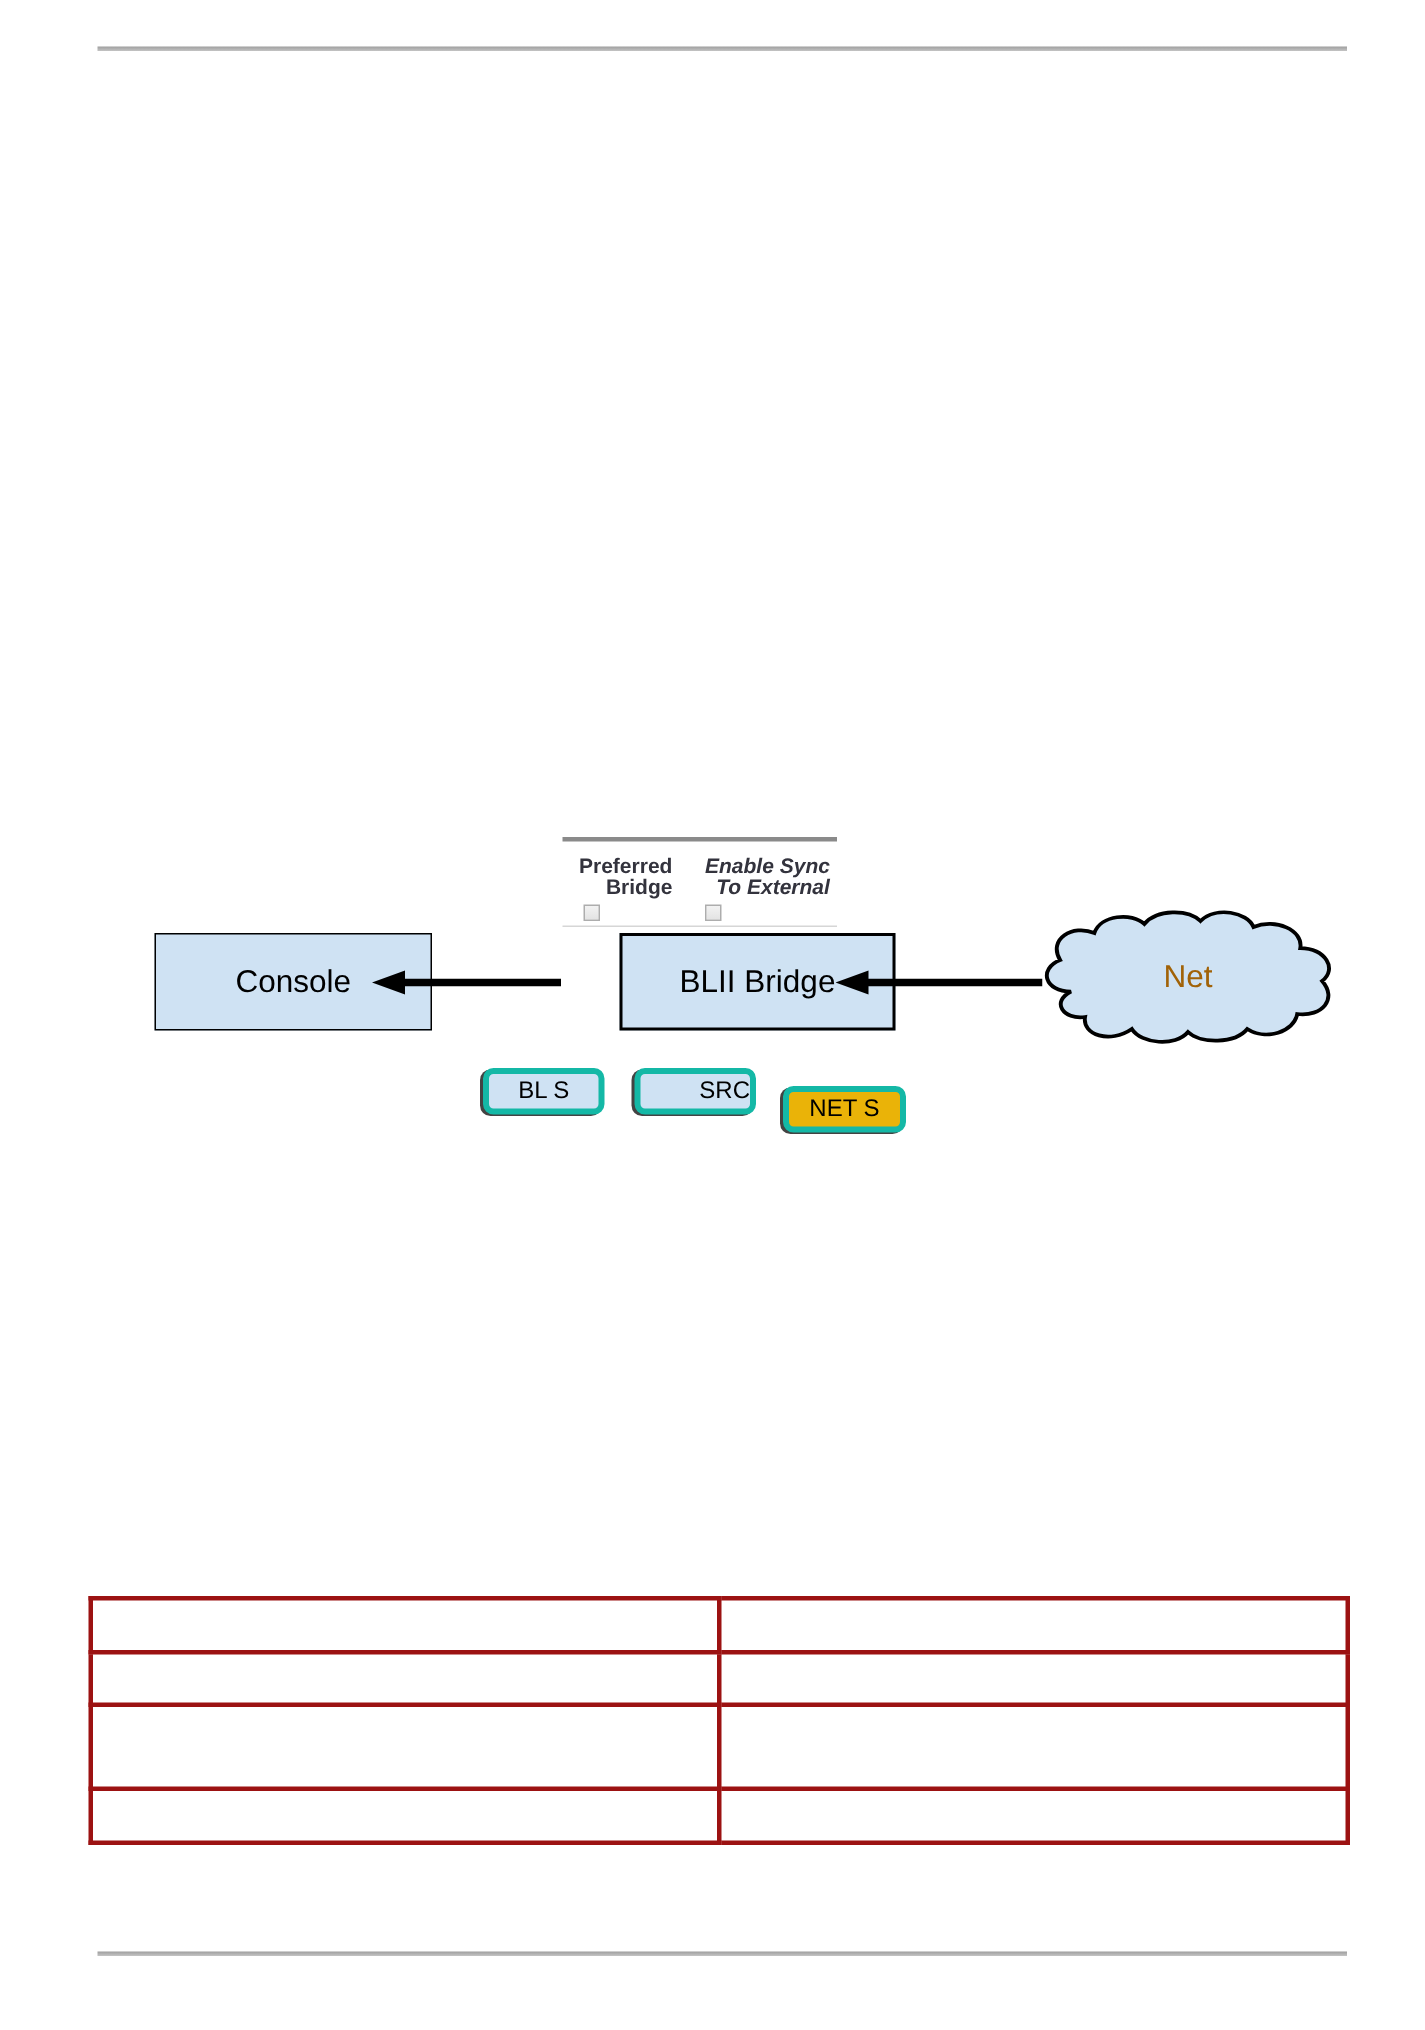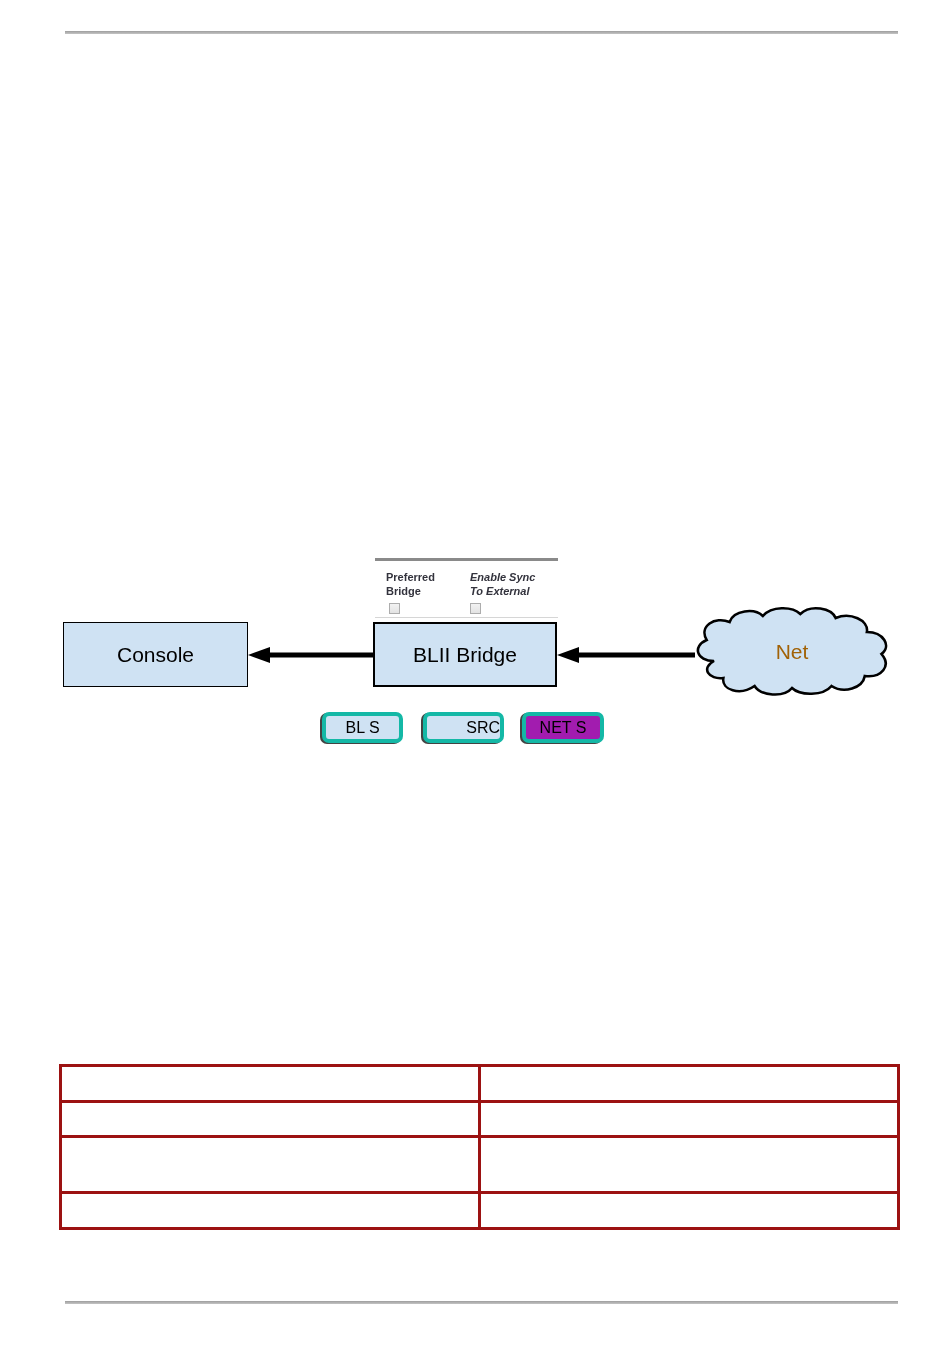--- a/index.html
+++ b/index.html
@@ -13,39 +13,39 @@
     position:absolute;left:65px;width:833px;height:3px;
     background:linear-gradient(#9e9e9e,#c4c4c4);
   }
   .rule.top{top:31px;}
   .rule.bottom{top:1301px;}
 
   
   .panel-bar{position:absolute;left:375px;top:558px;width:183px;height:3px;background:#8a8a8a;}
   .panel-underline{position:absolute;left:375px;top:617px;width:183px;height:1px;background:#d6d6d6;}
   .sync-label{
-    position:absolute;top:570px;font-size:11px;line-height:14px;font-weight:bold;
-    color:#33333d;letter-spacing:0;
+    position:absolute;top:570px;font-size:14px;line-height:14px;font-weight:bold;
+    color:#33333d;letter-spacing:0;text-align:right;
   }
   .sync-label.c1{left:386px;}
   .sync-label.c2{left:470px;font-style:italic;}
   .checkbox{
     position:absolute;top:603px;width:11px;height:11px;
     border:1px solid #adadad;background:linear-gradient(#f2f2f2,#e3e3e3);
     box-sizing:border-box;
   }
   .checkbox.c1{left:389px;}
   .checkbox.c2{left:470px;}
 
   
   .node{
     position:absolute;top:622px;height:65px;box-sizing:border-box;
     background:#cfe2f3;border:2px solid #000;
     display:flex;align-items:center;justify-content:center;
-    font-size:21px;color:#000;
+    font-size:21px;color:#000;margin-left:40px;
   }
   .node.console{left:63px;width:185px;border-width:1.5px;}
   .node.bridge{left:373px;width:184px;align-items:center;}
 
   .arrow-svg{position:absolute;}
   .cloud-svg{position:absolute;left:688px;top:602px;}
   .cloud-label{
     position:absolute;left:688px;top:602px;width:208px;height:100px;
     display:flex;align-items:center;justify-content:center;
     font-size:21px;color:#a16207;pointer-events:none;
@@ -133,21 +133,21 @@
            C 20,78 12,66 25,59 Z" fill="#cfe2f3" stroke="#000" stroke-width="2.5"></path>
 </svg>
 <div class="cloud-label">Net</div>
 
 <div class="status-btn b1" style="background: rgb(207, 226, 243);">
   <span>BL S</span>
 </div>
 <div class="status-btn b2" style="background: rgb(207, 226, 243);">
   <span>SRC</span>
 </div>
-<div class="status-btn b3" style="background: #a21caf;">
+<div class="status-btn b3" style="background: #eab308; margin-top: 12px;">
   <span>NET S</span>
 </div>
 
 <table class="blank-table">
   <tbody>
       <tr>
         <td></td>
         <td></td>
       </tr>
       <tr>

